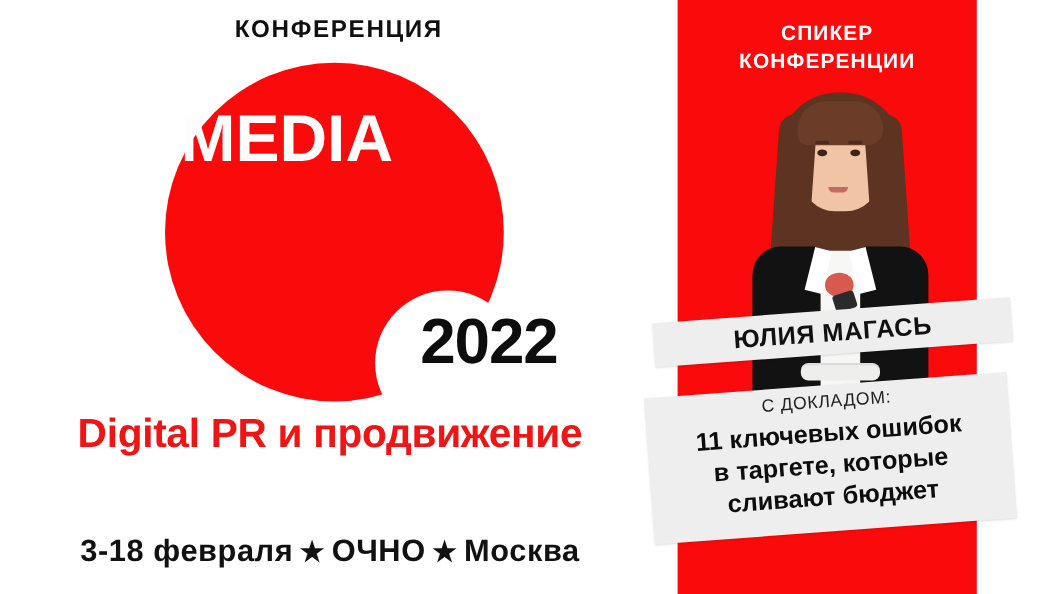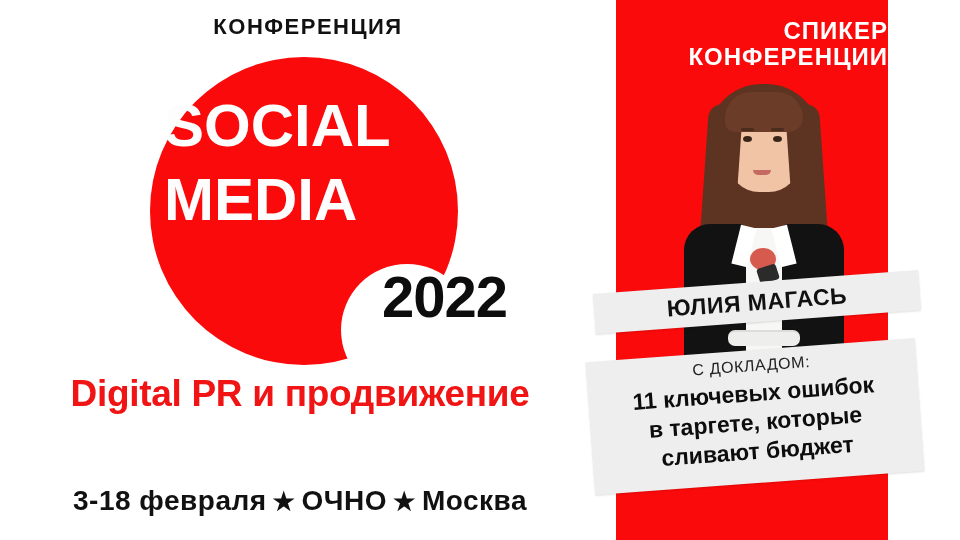--- a/index.html
+++ b/index.html
@@ -67,21 +67,21 @@
     font-weight: bold;
     font-size: 60px;
     line-height: 74px;
     letter-spacing: 0px;
     white-space: nowrap;
   }
   .logo-text .ln { display: block; }
 
   .year {
     position: absolute;
-    left: 382px; top: 268px;
+    left: 382px; top: 282px;
     font-family: "Liberation Sans", sans-serif;
     font-weight: bold;
     font-size: 58px;
     line-height: 58px;
     color: #0d0d0d;
     letter-spacing: -1px;
   }
 
   .tagline {
     position: absolute;
@@ -117,25 +117,25 @@
     left: 616px; top: 0;
     width: 272px; height: 540px;
     background: #fa0a0a;
     overflow: visible;
   }
 
   .speaker-kicker {
     position: absolute;
     left: 0; top: 18px;
     width: 272px;
-    text-align: right;
+    text-align: center;
     color: #ffffff;
     font-family: "Liberation Sans", sans-serif;
     font-weight: bold;
-    font-size: 24px;
+    font-size: 19px;
     line-height: 26px;
     letter-spacing: 1px;
   }
   .speaker-kicker .ln { display: block; }
 
   
   .portrait {
     position: absolute;
     left: 52px; top: 78px;
     width: 190px; height: 300px;
@@ -296,21 +296,20 @@
 <div id="poster">
 
   <div class="left-pane">
 
     <div class="kicker">КОНФЕРЕНЦИЯ</div>
 
     <div class="logo-wrap">
       <div class="logo-circle"></div>
       <div class="logo-bite"></div>
       <div class="logo-text">
-        <span class="ln">SOCIAL</span>
         <span class="ln">MEDIA</span>
       </div>
     </div>
 
     <div class="year">2022</div>
 
     <div class="tagline">
       <span class="ln">Digital PR и продвижение</span>
     </div>
 

